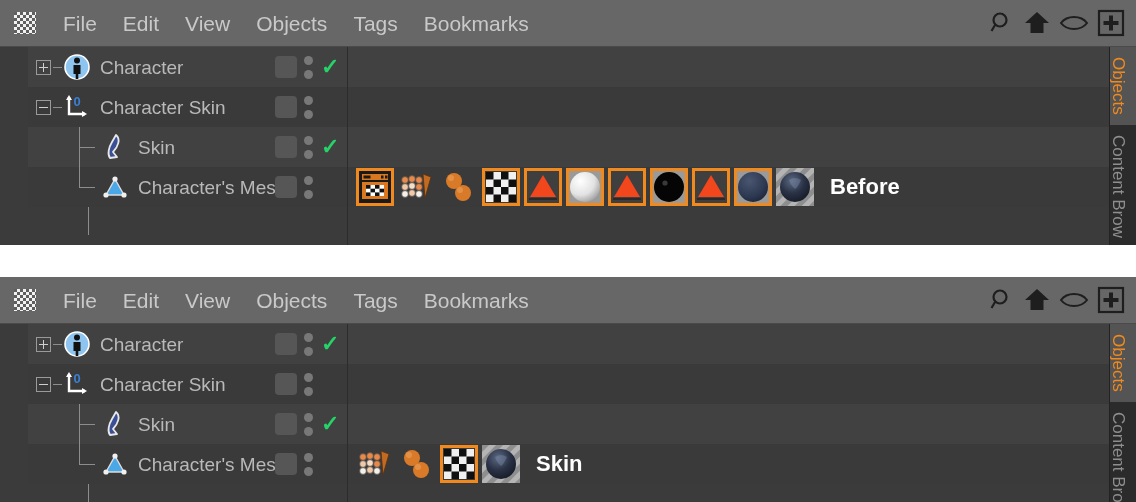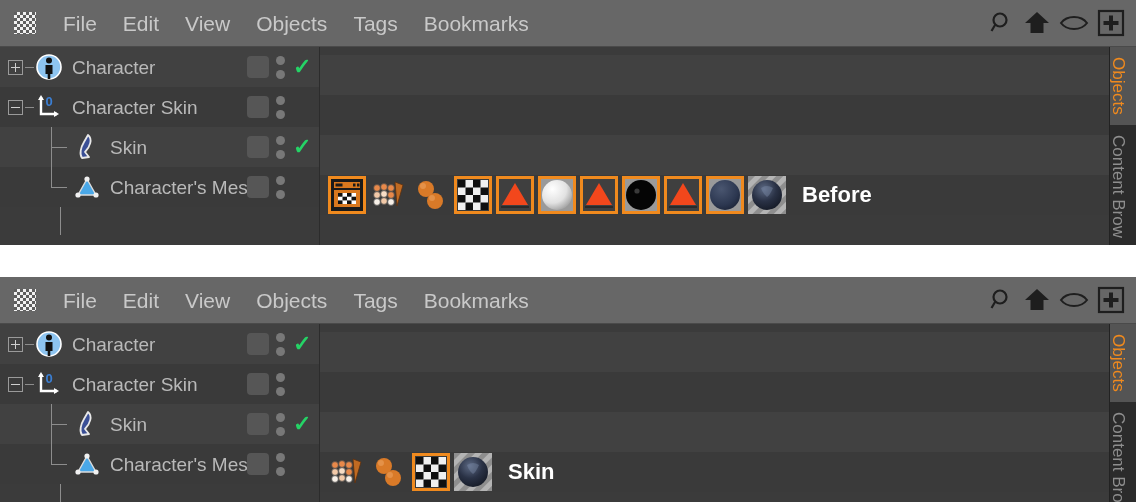--- a/index.html
+++ b/index.html
@@ -50,27 +50,27 @@
     padding: 0 13px;
     white-space: nowrap;
     line-height: 1;
     cursor: default;
   }
   .menu-spacer { flex: 1 1 auto; }
   .tool-icons { display: flex; align-items: center; gap: 10px; padding-right: 12px; }
   .tool-icons svg { display: block; }
 
   
-  .tree-wrap { position: relative; flex: 1 1 auto; background: #3b3b3b; display: flex; }
+  .tree-wrap { position: relative; flex: 1 1 auto; background: #3b3b3b; display: flex; padding-left: 28px; }
   .tree-col {
     width: 320px; flex: 0 0 auto;
     border-right: 1px solid #2c2c2c;
     position: relative;
   }
-  .attr-col { flex: 1 1 auto; position: relative; margin-top: 8px; }
+  .attr-col { flex: 1 1 auto; position: relative; }
   .row {
     height: 40px;
     display: flex;
     align-items: center;
     position: relative;
   }
   .row.odd  { background: #414141; }
   .row.even { background: #3a3a3a; }
 
   

